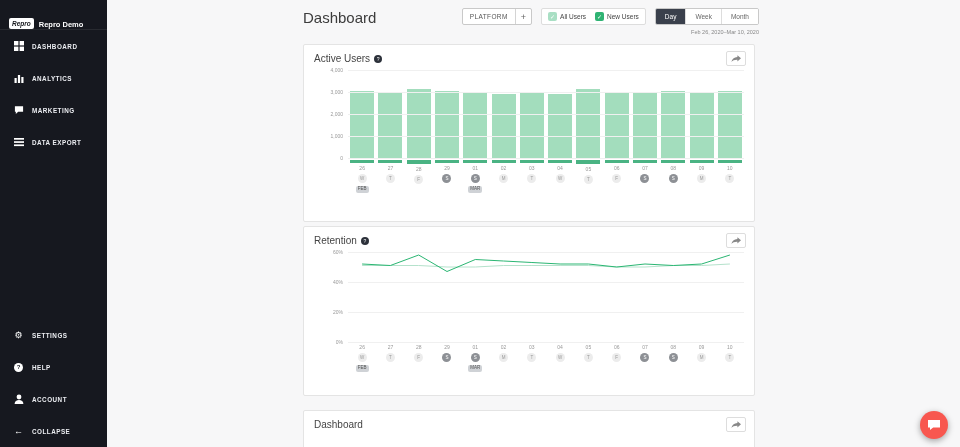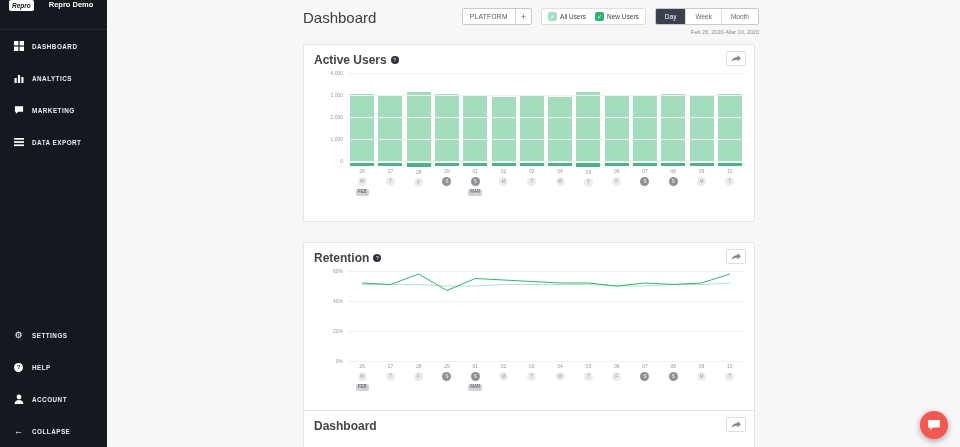--- a/index.html
+++ b/index.html
@@ -1,20 +1,20 @@
 <!DOCTYPE html>
 <html><head>
 <meta charset="utf-8">
 <style>
   *{margin:0;padding:0;box-sizing:border-box}
   html,body{width:960px;height:447px;overflow:hidden;font-family:"Liberation Sans",sans-serif;background:#f7f7f8;position:relative}
 
   
   .sidebar{position:absolute;left:0;top:0;width:107px;height:447px;background:#16181f;color:#fff;z-index:5}
-  .logo-row{height:30px;display:flex;align-items:flex-start;gap:15px;padding:0 9px;border-bottom:1px solid rgba(255,255,255,.08);cursor:pointer}
+  .logo-row{height:30px;display:flex;align-items:flex-end;gap:5px;padding:0 9px;border-bottom:1px solid rgba(255,255,255,.08);cursor:pointer}
   .logo-badge{background:#fff;color:#14161b;font-style:italic;font-weight:bold;font-size:6.5px;padding:2px 3px;border-radius:2px}
   .ws-name{font-size:7.5px;font-weight:bold;color:#fff;white-space:nowrap}
   .nav-item{height:32px;display:flex;align-items:center;gap:8px;padding-left:13px;cursor:pointer}
   .ico{width:11px;display:flex;justify-content:center;align-items:center;color:#fff;font-size:9px;line-height:1}
   .nav-label{font-size:6.3px;font-weight:bold;letter-spacing:.5px;color:#eceef2;white-space:nowrap}
   .sidebar-footer{position:absolute;bottom:0;left:0;right:0}
   .help-circle{width:9px;height:9px;border-radius:50%;background:#fff;color:#16181f;font-size:6px;font-weight:bold;display:flex;align-items:center;justify-content:center}
 
   
   .main{position:absolute;left:107px;top:0;right:0;height:447px}
@@ -31,24 +31,24 @@
   .seg-col{display:flex;flex-direction:column;align-items:flex-end}
   .seg{display:flex;border:1px solid #c9c9c9;border-radius:2px;overflow:hidden;height:17px;background:#fff}
   .seg-btn{padding:0 9px;font-size:6.5px;color:#666;background:#fff;display:flex;align-items:center;border-left:1px solid #ddd;cursor:pointer}
   .seg-btn:first-child{border-left:none}
   .seg-btn.active{background:#3a404c;color:#fff}
   .date-range{font-size:5.5px;color:#888;margin-top:4px}
 
   
   .card{position:absolute;left:196px;width:452px;background:#fff;border:1px solid #e4e4e4;border-radius:2px}
   #card-active{top:44px;height:178px}
-  #card-retention{top:242px;height:170px}
+  #card-retention{top:226px;height:170px}
   #card-sessions{top:410px;height:52px}
   .card-head{position:relative;padding:8px 10px 3px;display:flex;align-items:center;gap:4px}
-  .card-title{font-size:12px;color:#444;font-weight:bold}
+  .card-title{font-size:10px;color:#444;font-weight:normal}
   .help-icon{width:8px;height:8px;border-radius:50%;background:#2c313a;color:#fff;font-size:5px;display:flex;align-items:center;justify-content:center;cursor:pointer}
   .share-btn{position:absolute;top:6px;right:8px;width:20px;height:15px;border:1px solid #ddd;border-radius:2px;background:#fff;display:flex;align-items:center;justify-content:center;cursor:pointer}
 
   
   .chart-wrap{display:flex;margin:3px 10px 0}
   .y-gutter{width:34px;position:relative}
   .tick-label{position:absolute;right:5px;transform:translateY(-50%);font-size:5px;color:#999;white-space:nowrap}
   .plot{position:relative;width:396px}
   #card-active .plot{height:88px}
   #card-retention .plot{height:90px}

